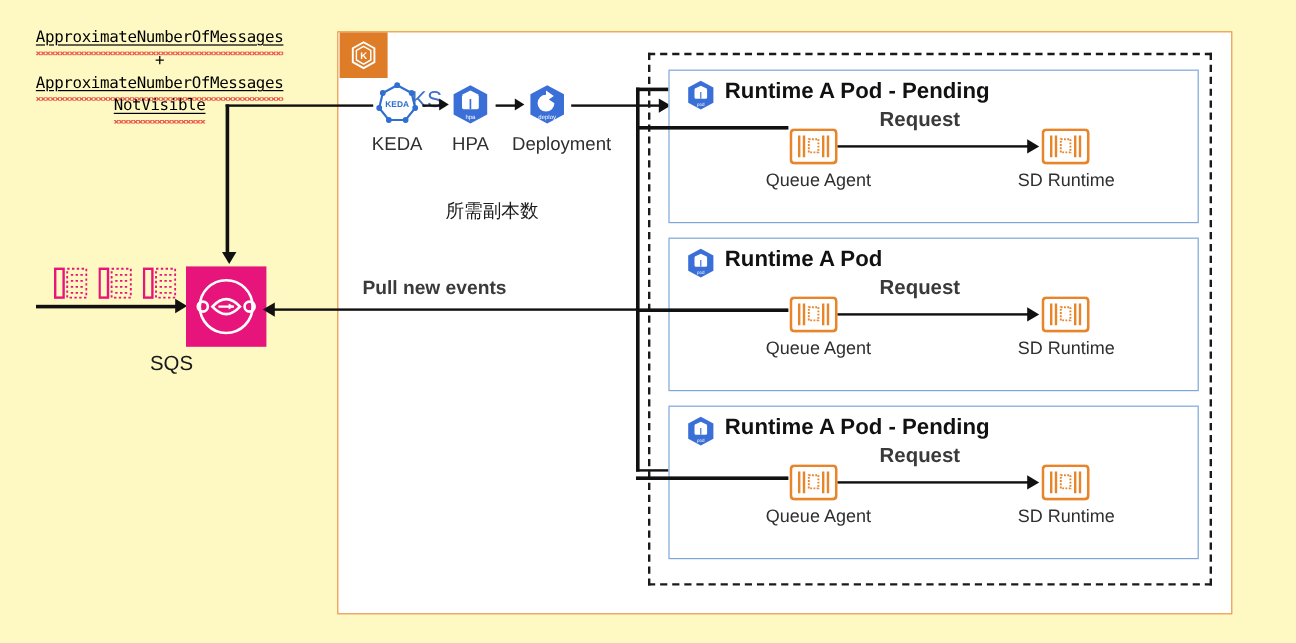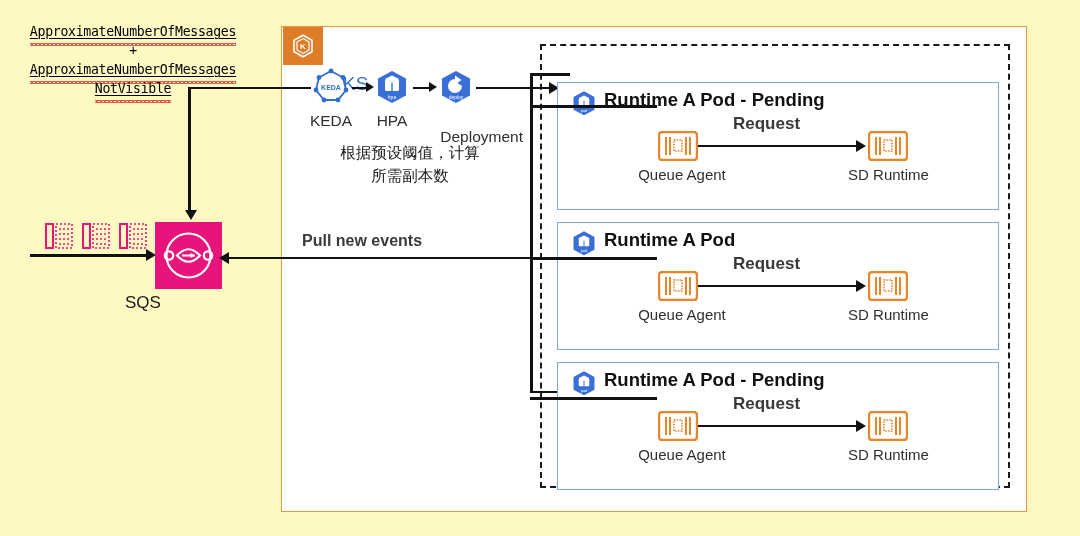--- a/index.html
+++ b/index.html
@@ -79,21 +79,21 @@
   #dep-icon  { left: 436px; top: 68px; }
 
   .node-label {
     font-size: 15.5px;
     color: #2f2f2f;
     text-align: center;
     white-space: nowrap;
   }
   #keda-label { left: 291px; top: 112px; width: 80px; }
   #hpa-label  { left: 352px; top: 112px; width: 80px; }
-  #dep-label  { left: 413px; top: 128px; width: 110px; text-align: right; }
+  #dep-label  { left: 413px; top: 112px; width: 110px; }
 
   #cn-note {
     left: 300px; top: 142px; width: 220px;
     text-align: center;
     font-size: 15.5px;
     line-height: 23px;
     color: #1a1a1a;
     font-family: "DejaVu Sans", sans-serif;
   }
 
@@ -123,21 +123,20 @@
   }
 
   
   .pod-box {
     left: 557px;
     width: 442px;
     height: 128px;
     border: 1.4px solid #7da7d9;
     box-sizing: border-box;
     background: #ffffff;
-    margin-top: 24px;
   }
   #pod-1 { top: 58px; }
   #pod-2 { top: 198px; padding-left: 48px; }
   #pod-3 { top: 338px; }
 
   .pod-icon {
     position: absolute;
     left: 11px; top: 6px;
     width: 30px; height: 30px;
   }
@@ -269,21 +268,21 @@
       <path d="M26 18 A7 7 0 1 1 19 11 L19 7.5 L25.5 12 L19 16.5 L19 13.2" fill="#ffffff"></path>
       <text x="20" y="31" font-family="Liberation Sans, sans-serif" font-size="5" fill="#ffffff" text-anchor="middle">deploy</text>
     </svg>
   </div>
 
   <div id="keda-label" class="abs node-label">KEDA</div>
   <div id="hpa-label" class="abs node-label">HPA</div>
   <div id="dep-label" class="abs node-label">Deployment</div>
 
   <div id="cn-note" class="abs">
-    <span>根据预设阈值，计算</span><br>
+    <br>
     <span>所需副本数</span>
   </div>
 
   <div class="abs line h-line" style="left:352px; top:86.5px; width:16px;"></div>
   <div class="small-arrow-r" style="left:366px; top:81.5px;"></div>
   <div class="abs line h-line" style="left:413px; top:86.5px; width:19px;"></div>
   <div class="small-arrow-r" style="left:429px; top:81.5px;"></div>
 
   <div class="abs line h-line" style="left:476px; top:86.5px; width:76px;"></div>
   <div class="arrow-r" style="left:549px; top:81.5px;"></div>

